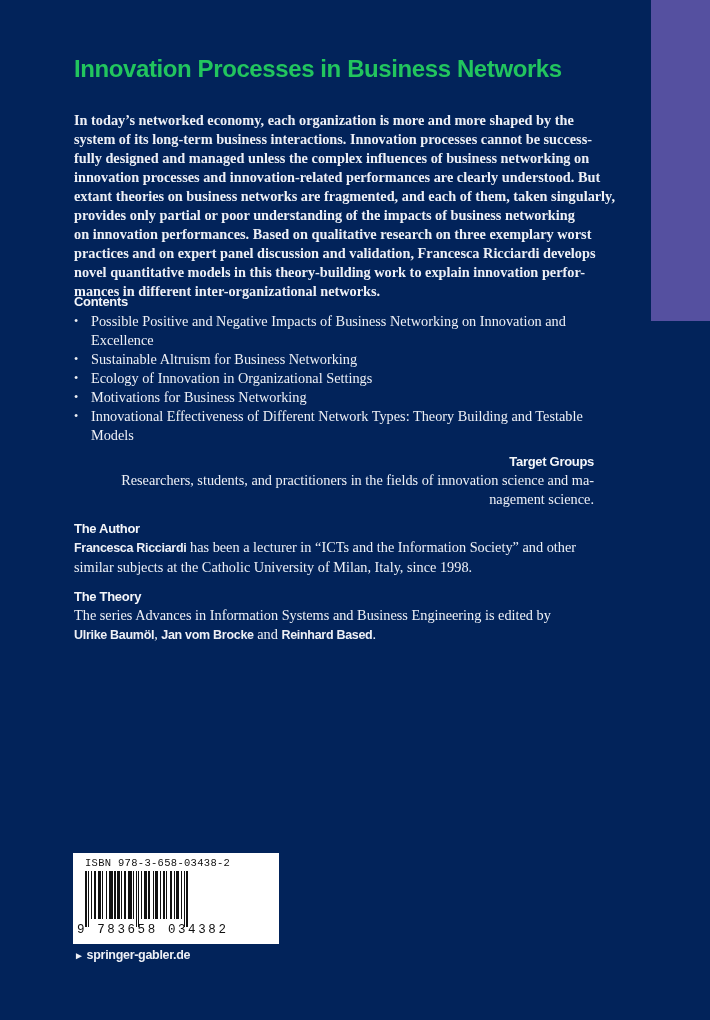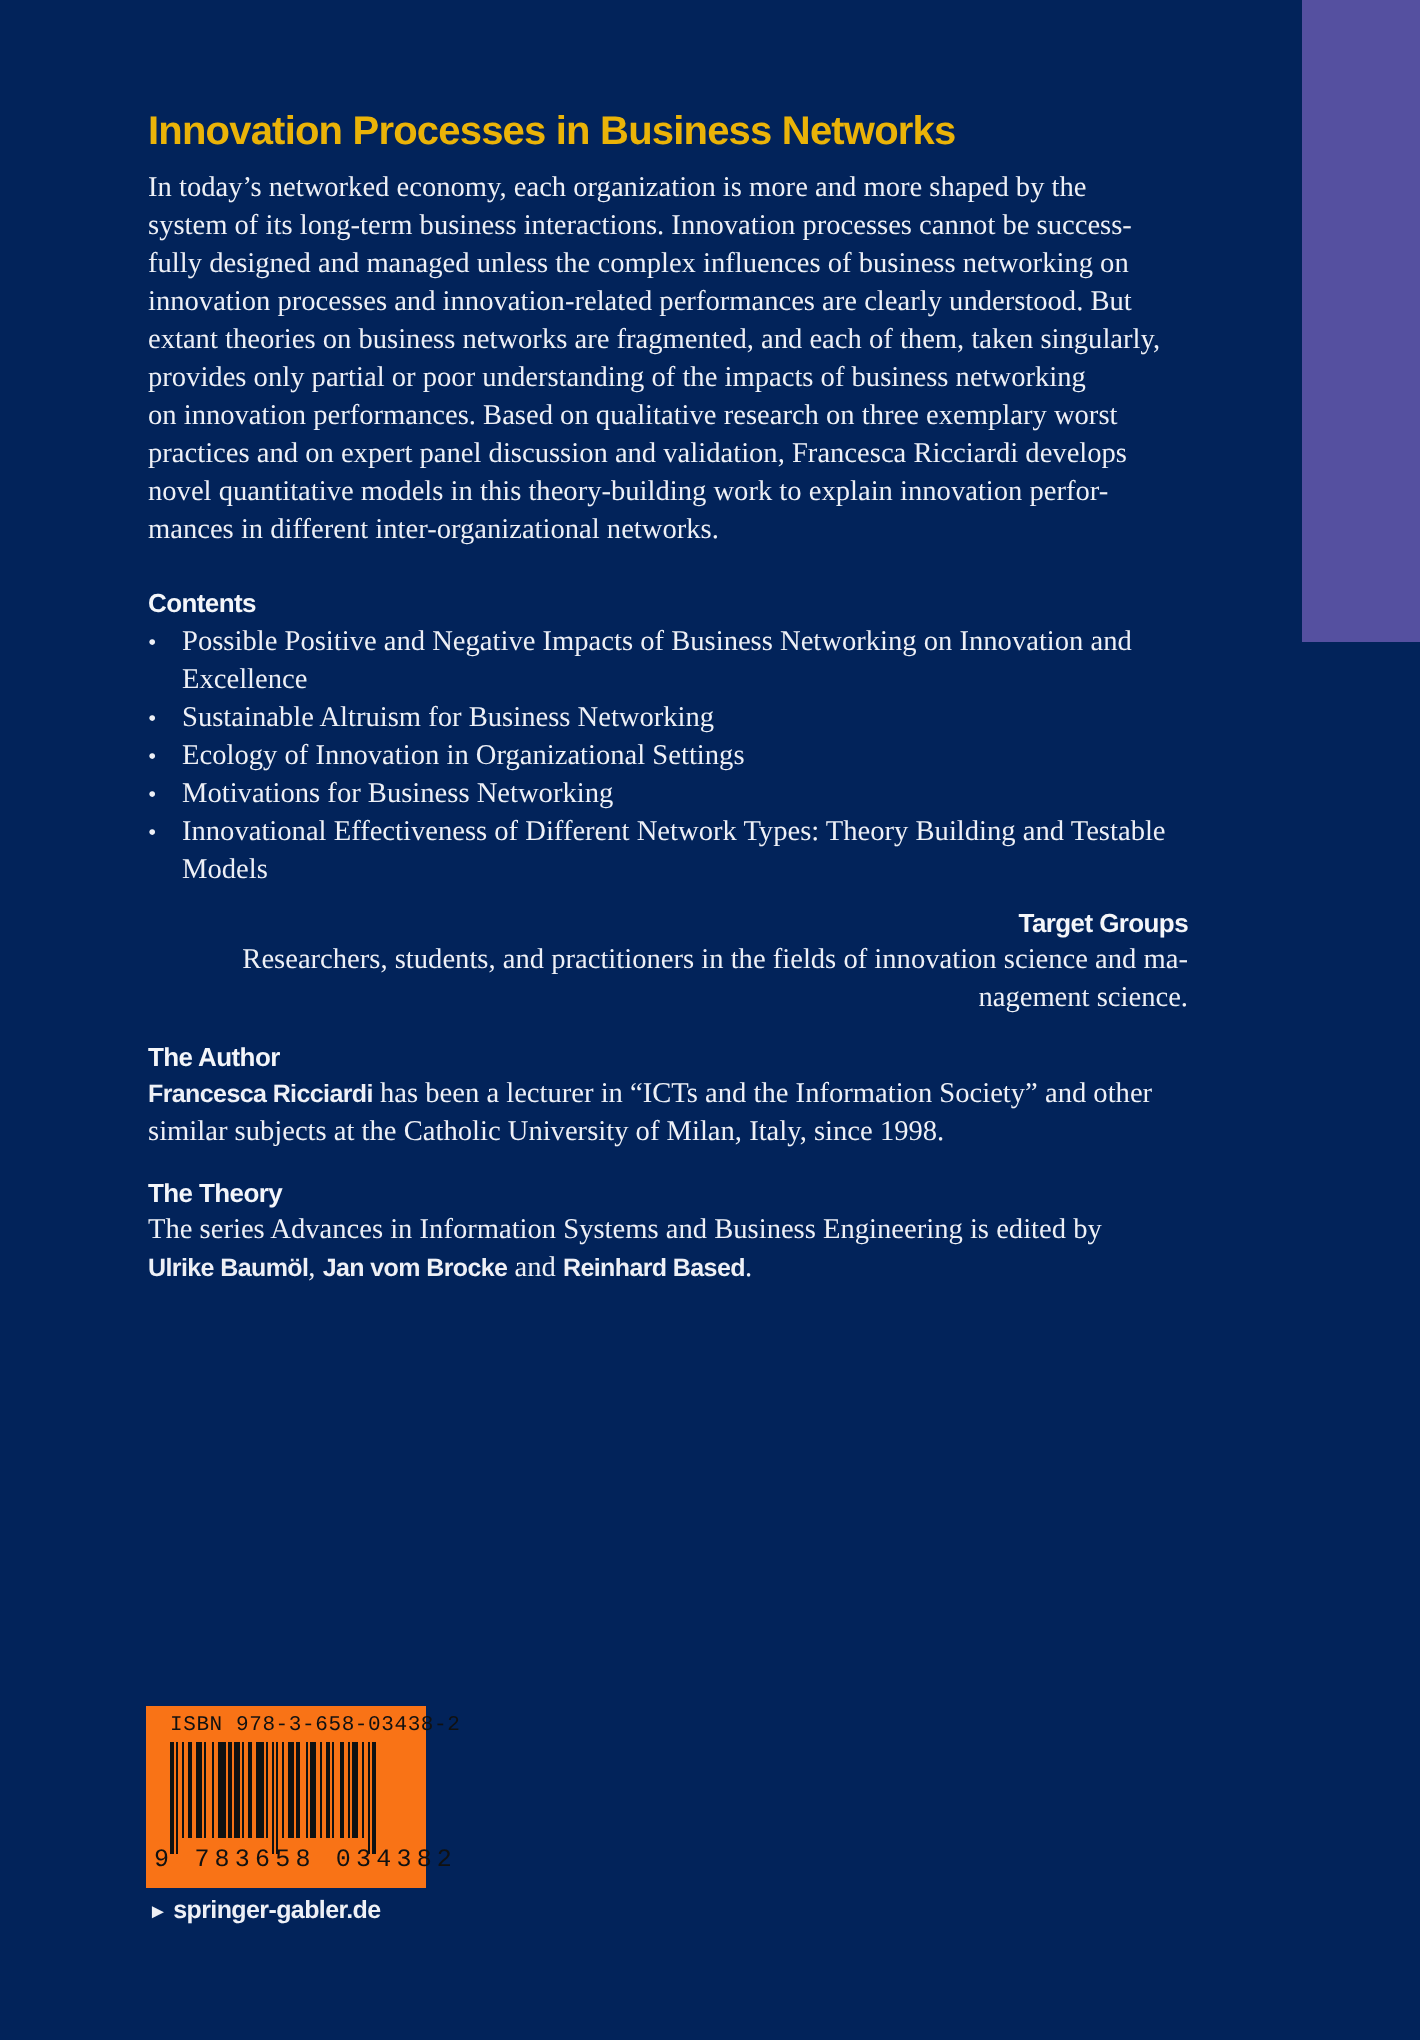--- a/index.html
+++ b/index.html
@@ -9,51 +9,52 @@
     position:relative;
     color:#f2f4f8;
   }
   .strip {
     position:absolute; left:651px; top:0; width:59px; height:321px;
     background:#5550a0;
   }
   .title {
     position:absolute; left:74px; top:55px;
     font-family:"Liberation Sans", sans-serif;
-    font-weight:bold; font-size:20px; letter-spacing:-0.4px;
-    color:#eab308;
+    font-weight:bold; font-size:24px; letter-spacing:-0.4px;
+    color:#22c55e;
   }
   .serif {
     font-family:"Liberation Serif", serif;
     font-size:14.3px; line-height:19px;
     color:#eef0f6;
   }
-  .intro { position:absolute; left:74px; top:85px; width:510px; }
+  .intro { position:absolute; left:74px; top:111px; width:510px;font-weight:bold; }
   .intro p { margin:0; white-space:nowrap; }
   .head {
     font-family:"Liberation Sans", sans-serif;
     font-weight:bold; font-size:13px; letter-spacing:-0.3px;
     color:#f4f6fa; margin:0;
   }
   .contents { position:absolute; left:74px; top:294px; width:520px; }
   .contents ul { list-style:none; margin:3px 0 0 0; padding:0; }
   .contents li { position:relative; padding-left:17px; }
   .contents li .bullet {
     position:absolute; left:0; top:0; font-size:12px;
   }
   .section { position:absolute; left:74px; width:520px; }
   .section .body { margin-top:2px; }
   .section .line { white-space:nowrap; }
   .bold-sans {
     font-family:"Liberation Sans", sans-serif; font-weight:bold;
     font-size:12.5px; letter-spacing:-0.3px;
   }
   .barcode-box {
-    position:absolute; left:73px; top:853px; width:140px; height:91px;
-    background:#f97316;
+    position:absolute; left:73px; top:853px; width:188px; height:91px;
+    background:#ffffff;
+    padding-left:18px;
   }
   .isbn-text {
     position:absolute; left:12px; top:4px;
     font-family:"Liberation Mono", monospace; font-size:10.5px;
     color:#111; letter-spacing:0.3px; white-space:nowrap;
   }
   .bars {
     position:absolute; left:12px; top:18px; width:146px; height:56px;
     display:flex; align-items:flex-start;
   }

